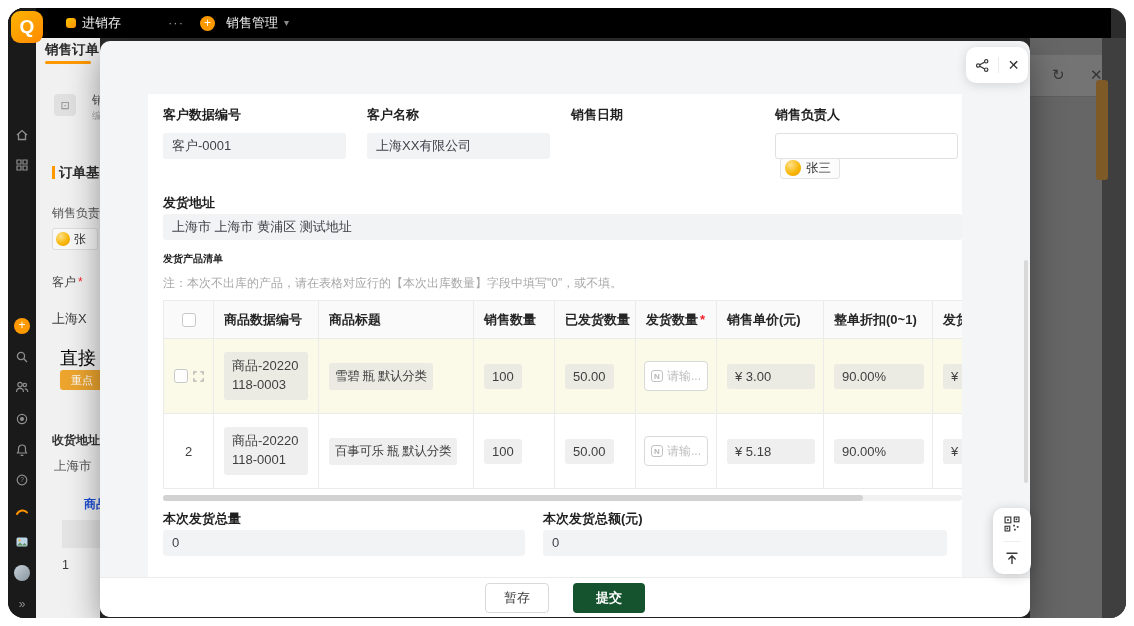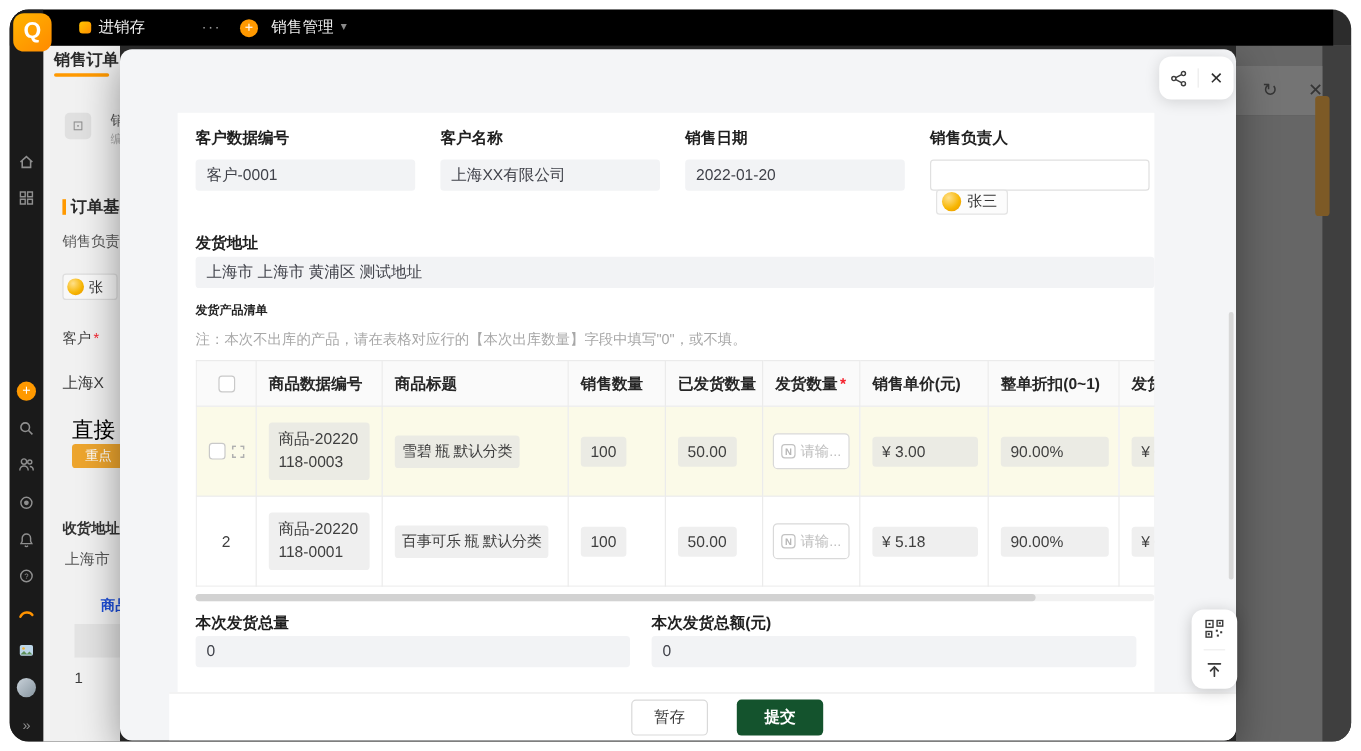--- a/index.html
+++ b/index.html
@@ -94,21 +94,21 @@
   .n-icon { width:12px; height:12px; border:1px solid #c2c2c2; border-radius:3px; font-size:8px; line-height:11px; text-align:center; color:#b5b5b5; font-weight:bold; flex:none; }
 
   .hscroll { position:absolute; left:15px; top:401px; width:799px; height:6px; background:#f1f1f1; border-radius:3px; }
   .hthumb { position:absolute; left:0; top:0; width:700px; height:6px; background:#d2d2d2; border-radius:3px; }
 
   .tot-label1 { position:absolute; left:15px; top:416px; font-size:13px; font-weight:bold; color:#1f1f1f; }
   .tot-input1 { position:absolute; left:15px; top:436px; width:362px; }
   .tot-label2 { position:absolute; left:395px; top:416px; font-size:13px; font-weight:bold; color:#1f1f1f; }
   .tot-input2 { position:absolute; left:395px; top:436px; width:404px; }
 
-  .modal-footer { position:absolute; left:0; bottom:0; width:100%; height:40px; background:#fff; border-top:1px solid #ececec; display:flex; align-items:center; justify-content:center; gap:24px;margin-left:41px; }
+  .modal-footer { position:absolute; left:0; bottom:0; width:100%; height:40px; background:#fff; border-top:1px solid #ececec; display:flex; align-items:center; justify-content:center; gap:24px; }
   .btn-save { width:64px; height:30px; background:#fff; border:1px solid #d9d9d9; border-radius:4px; font-size:13px; color:#404040; text-align:center; line-height:28px; cursor:pointer; }
   .btn-submit { width:72px; height:30px; background:#14532d; border-radius:4px; font-size:13px; color:#fff; font-weight:bold; text-align:center; line-height:30px; cursor:pointer; }
 
   
   .float-pill { position:absolute; left:985px; top:500px; width:38px; height:66px; background:#fff; border-radius:10px; box-shadow:0 2px 12px rgba(0,0,0,.2); z-index:15; display:flex; flex-direction:column; align-items:center; justify-content:space-evenly; }
   .fp-div { width:18px; height:1px; background:#eee; }
 </style>
 </head>
 <body>
 
@@ -166,21 +166,21 @@
   </div>
 
   <div class="drawer">
     <div class="dw-title">销售订单</div>
     <div class="dw-underline"></div>
     <div class="dw-iconbox">⊡</div>
     <div class="dw-frag1">销</div>
     <div class="dw-frag2">编</div>
     <div class="dw-secbar"></div>
     <div class="dw-sec">订单基</div>
-    <div class="dw-lab" style="left:16px; top:155px;">销售负责</div>
+    <div class="dw-lab" style="left:16px; top:167px;">销售负责</div>
     <div class="dw-tag">
         <span class="avatar small"></span>
         <span>张</span>
       </div>
     <div class="dw-lab" style="left:16px; top:236px; color:#444;"><span>客户</span><span class="req">*</span></div>
     <div class="dw-val" style="left:16px; top:272px;">上海X</div>
     <div class="dw-opt">直接</div>
     <div class="dw-btn">重点</div>
     <div class="dw-lab" style="left:16px; top:394px; font-weight:bold; color:#333;">收货地址</div>
     <div class="dw-val" style="left:18px; top:420px; font-size:12.5px; color:#555;">上海市</div>
@@ -216,21 +216,20 @@
         <div class="field">
           <div class="flabel">客户数据编号</div>
           <div class="ginput">客户-0001</div>
         </div>
         <div class="field">
           <div class="flabel">客户名称</div>
           <div class="ginput">上海XX有限公司</div>
         </div>
         <div class="field">
           <div class="flabel">销售日期</div>
-          <div class="ginput">2022-01-20</div>
         </div>
         <div class="field">
           <div class="flabel">销售负责人</div>
           <div class="owner-input">
             <span class="owner-tag">
                 <span class="avatar"></span>
                 <span>张三</span>
               </span>
           </div>
         </div>

